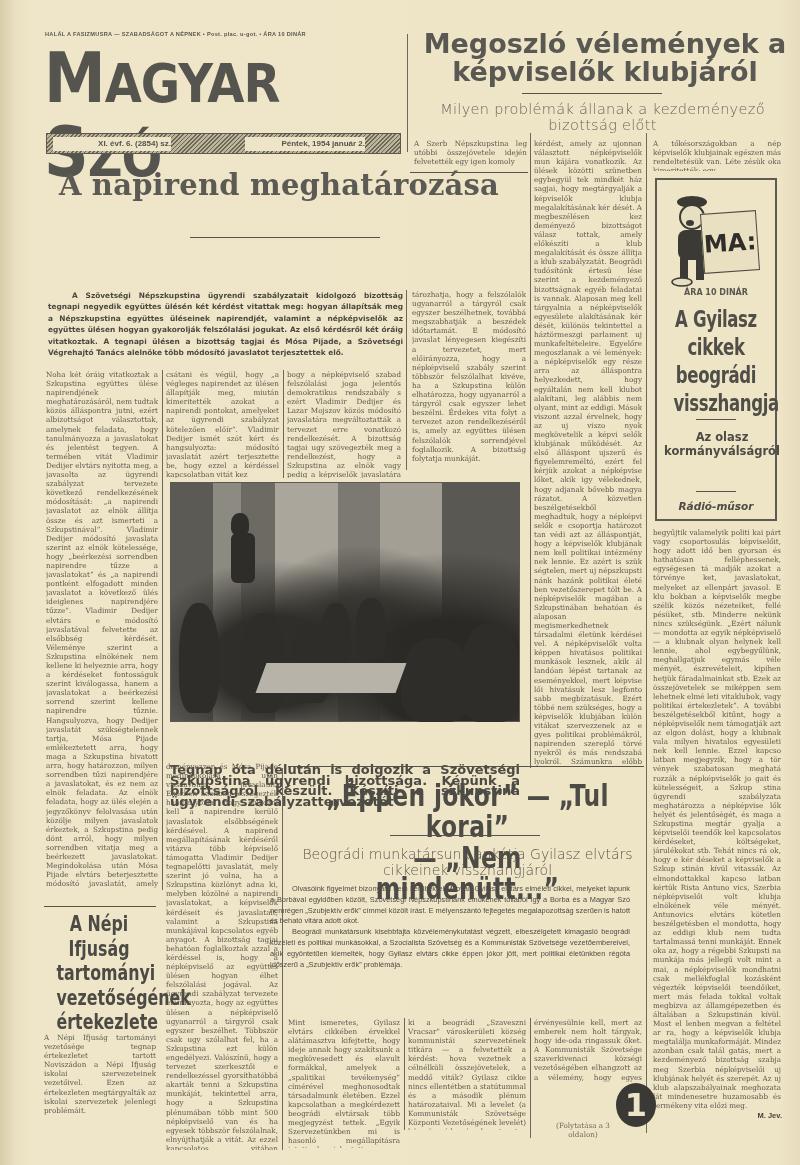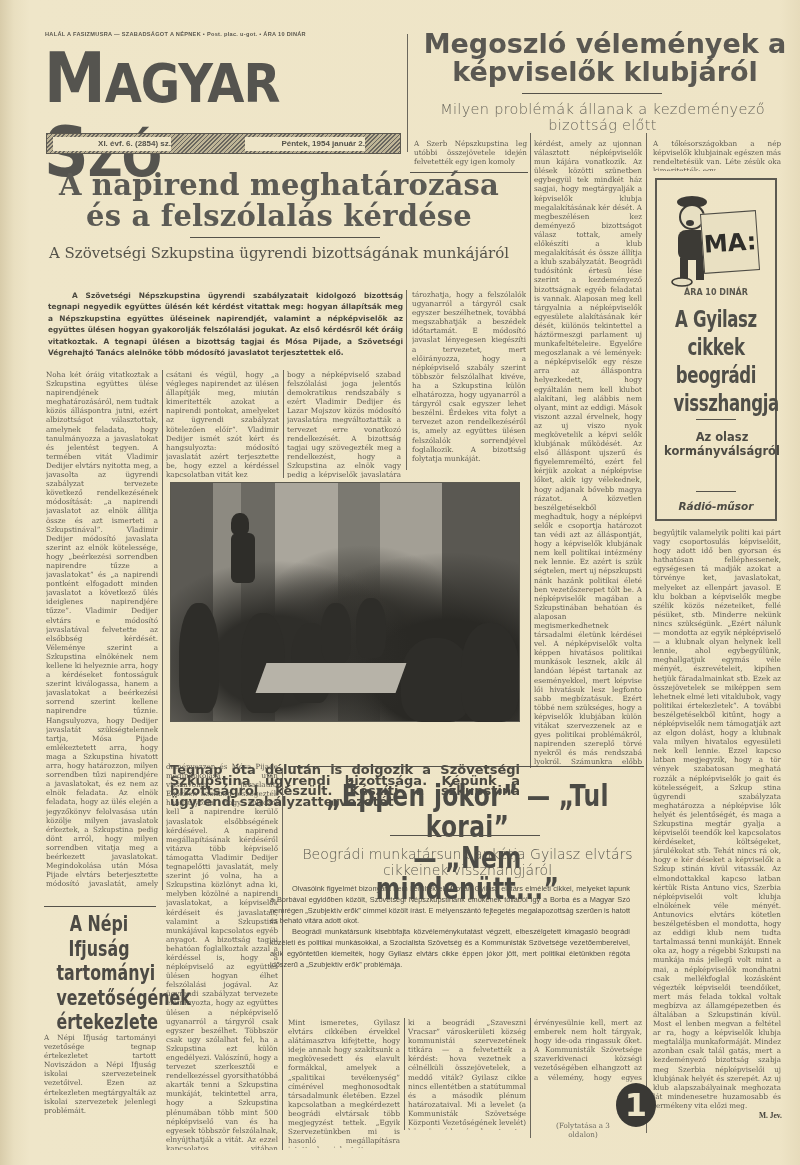--- a/index.html
+++ b/index.html
@@ -34,21 +34,21 @@
   .ad-radio { left: 657px; top: 500px; width: 118px; text-align: center; font-family: "DejaVu Sans", sans-serif; font-weight: bold; font-style: italic; font-size: 10.5px; color: #4d4b44; }
   .ma-sign { left: 702px; top: 212px; width: 56px; height: 60px; background: #e9e0c2; border: 1.5px solid #4e4c45; transform: rotate(-4deg); font-family: "DejaVu Sans", sans-serif; font-weight: bold; font-size: 24px; color: #2f2e2a; text-align: center; line-height: 60px; }
   .ma-man { left: 668px; top: 192px; width: 48px; height: 96px; }
   .mid-head { left: 285px; top: 780px; width: 365px; text-align: center; font-family: "DejaVu Sans", sans-serif; font-weight: bold; font-size: 30px; line-height: 31px; color: #4c4b45; transform: scaleX(0.78); transform-origin: center top; letter-spacing: 0.4px; }
   .mid-sub { left: 285px; top: 846px; width: 365px; text-align: center; font-family: "DejaVu Sans", sans-serif; font-weight: 300; font-size: 14px; line-height: 16px; color: #5a5850; }
   .mid-lead { left: 270px; top: 884px; width: 360px; font-family: Liberation Sans, sans-serif; font-size: 7.4px; line-height: 10.8px; color: #4e4c44; text-align: justify; text-indent: 22px; }
   .mid-lead p { margin: 0; text-indent: 22px; }
   .left-box-head { left: 40px; top: 912px; width: 118px; text-align: center; font-family: "DejaVu Sans", sans-serif; font-weight: bold; font-size: 22px; line-height: 24.5px; color: #4c4a44; transform: scaleX(0.72); transform-origin: center top; }
   .big1 { left: 616px; top: 1083px; width: 40px; height: 44px; border-radius: 50%; background: #3a3935; color: #ece4c7; text-align: center; font-family: "DejaVu Sans", sans-serif; font-weight: bold; font-size: 32px; line-height: 44px; }
   .cont { left: 420px; top: 1089px; width: 80px; text-align: center; font-size: 7.2px; line-height: 9px; color: #6d6a60; font-family: "DejaVu Serif", serif; margin-top: 32px; }
-  .sig { left: 712px; top: 1111px; width: 70px; text-align: right; font-size: 7.5px; font-weight: bold; color: #45433c; font-family: Liberation Serif, serif; }
+  .sig { left: 712px; top: 1111px; width: 70px; text-align: right; font-size: 7.5px; font-weight: bold; color: #45433c; font-family: Liberation Sans, sans-serif; }
 </style>
 </head>
 <body>
 
 <div class="page">
 
   <div class="abs strap">HALÁL A FASIZMUSRA — SZABADSÁGOT A NÉPNEK • Post. plac. u-got. • ÁRA 10 DINÁR</div>
   <div class="abs mast"><span>M</span><span class="sm">AGYAR </span><span>S</span><span class="sm">ZÓ</span></div>
   <div class="abs dateband">
     <span style="left:6px;width:118px;">XI. évf. 6. (2854) sz.</span>
@@ -82,24 +82,22 @@
   <div class="hrule" style="left:696px;top:419px;width:40px;"></div>
   <div class="abs ad-sub">Az olasz kormányválságról</div>
   <div class="hrule" style="left:696px;top:491px;width:40px;"></div>
   <div class="abs ad-radio">Rádió-műsor</div>
 
   <div class="col" style="left:653px;top:528px;width:128px;height:583px;">begyűjtik valamelyik politi kai párt vagy csoportosulás képviselőit, hogy adott idő ben gyorsan és hathatósan felléphessenek, egységesen tá madják azokat a törvénye ket, javaslatokat, melyeket az ellenpárt javasol. E klu bokban a képviselők megbe szélik közös nézeteiket, fellé pésüket, stb. Minderre nekünk nincs szükségünk. „Ezért nálunk — mondotta az egyik népképviselő — a klubnak olyan helynek kell lennie, ahol egybegyűlünk, meghallgatjuk egymás véle ményét, észrevételeit, kipihen hetjük fáradalmainkat stb. Ezek az összejövetelek se miképpen sem lehetnek elmé leti vitaklubok, vagy politikai értekezletek”. A további beszélgetésekből kitűnt, hogy a népképviselők nem támogatják azt az elgon dolást, hogy a klubnak vala milyen hivatalos egyesületi nek kell lennie. Ezzel kapcso latban megjegyzik, hogy a tör vények szabatosan meghatá rozzák a népképviselők jo gait és kötelességeit, a Szkup stina ügyrendi szabályzata meghatározza a népképvise lők helyét és jelentőségét, és maga a Szkupstina megtár gyalja a képviselői teendők kel kapcsolatos kérdéseket, költségeket, járulékokat stb. Tehát nincs rá ok, hogy e kér déseket a képviselők a Szkup stinán kívül vitassák. Az elmondottakkal kapcso latban kértük Rista Antuno vics, Szerbia népképviselői volt klubja elnökének véle ményét. Antunovics elvtárs kötetlen beszélgetésben el mondotta, hogy az eddigi klub nem tudta tartalmassá tenni munkáját. Ennek oka az, hogy a régebbi Szkupsti na munkája más jellegű volt mint a mai, a népképviselők mondhatni csak mellékfoglal kozásként végezték képviselői teendőiket, mert más felada tokkal voltak megbízva az államgépezetben és általában a Szkupstinán kívül. Most el lenben megvan a feltétel ar ra, hogy a képviselők klubja megtalálja munkaformáját. Mindez azonban csak talál gatás, mert a kezdeményező bizottság szabja meg Szerbia népképviselői uj klubjának helyét és szerepét. Az uj klub alapszabályainak meghozata lát mindenesetre huzamosabb és termékeny vita előzi meg.</div>
   <div class="abs sig">M. Jev.</div>
 
   <div class="abs main-head">
     <div>A napirend meghatározása</div>
-    <div>és a felszólalás kérdése</div>
   </div>
   <div class="hrule" style="left:190px;top:237px;width:190px;"></div>
-  <div class="abs main-sub">A Szövetségi Szkupstina ügyrendi bizottságának munkájáról</div>
   <div class="abs lead">A Szövetségi Népszkupstina ügyrendi szabályzatait kidolgozó bizottság tegnapi negyedik együttes ülésén két kérdést vitattak meg: hogyan állapítsák meg a Népszkupstina együttes üléseinek napirendjét, valamint a népképviselők az együttes ülésen hogyan gyakorolják felszólalási jogukat. Az első kérdésről két óráig vitatkoztak. A tegnapi ülésen a bizottság tagjai és Mósa Pijade, a Szövetségi Végrehajtó Tanács alelnöke több módosító javaslatot terjesztettek elő.</div>
   <div class="vrule" style="left:406px;top:290px;height:180px;"></div>
   <div class="col" style="left:412px;top:290px;width:114px;height:180px;">tározhatja, hogy a felszólalók ugyanarról a tárgyról csak egyszer beszélhetnek, továbbá megszabhatják a beszédek időtartamát. E módosító javaslat lényegesen kiegészíti a tervezetet, mert előirányozza, hogy a népképviselő szabály szerint többször felszólalhat kivéve, ha a Szkupstina külön elhatározza, hogy ugyanarról a tárgyról csak egyszer lehet beszélni. Érdekes vita folyt a tervezet azon rendelkezéséről is, amely az együttes ülésen felszólalók sorrendjével foglalkozik. A bizottság folytatja munkáját.</div>
 
   <div class="col" style="left:46px;top:370px;width:112px;height:518px;">Noha két óráig vitatkoztak a Szkupstina együttes ülése napirendjének meghatározásáról, nem tudtak közös álláspontra jutni, ezért albizottságot választottak, amelynek feladata, hogy tanulmányozza a javaslatokat és jelentést tegyen. A termében vitát Vladimir Dedijer elvtárs nyitotta meg, a javasolta az ügyrendi szabályzat tervezete következő rendelkezésének módosítását: „a napirendi javaslatot az elnök állítja össze és azt ismerteti a Szkupstinával”. Vladimir Dedijer módosító javaslata szerint az elnök kötelessége, hogy „beérkezési sorrendben napirendre tűzze a javaslatokat” és „a napirendi pontként elfogadott minden javaslatot a következő ülés ideiglenes napirendjére tűzze”. Vladimir Dedijer elvtárs e módosító javaslatával felvetette az elsőbbség kérdését. Véleménye szerint a Szkupstina elnökének nem kellene ki helyeznie arra, hogy a kérdéseket fontosságuk szerint kiválogassa, hanem a javaslatokat a beérkezési sorrend szerint kellene napirendre tűznie. Hangsulyozva, hogy Dedijer javaslatát szükségtelennek tartja, Mósa Pijade emlékeztetett arra, hogy maga a Szkupstina hivatott arra, hogy határozzon, milyen sorrendben tűzi napirendjére a javaslatokat, és ez nem az elnök feladata. Az elnök feladata, hogy az ülés elején a jegyzőkönyv felolvasása után közölje milyen javaslatok érkeztek, a Szkupstina pedig dönt arról, hogy milyen sorrendben vitatja meg a beérkezett javaslatokat. Megindokolása után Mósa Pijade elvtárs beterjesztette módosító javaslatát, amely egyebek között előirányozza, hogy az elnök „előkészíti a napirendi javaslatot” továbbá a javaslatot legalább egy órával az ülés előtt ki kell nyomtatni és a népképviselők rendelkezésére kell bo-</div>
   <div class="vrule" style="left:162px;top:370px;height:520px;"></div>
   <div class="col" style="left:166px;top:370px;width:113px;height:108px;">csátani és végül, hogy „a végleges napirendet az ülésen állapítják meg, miután kimeritették azokat a napirendi pontokat, amelyeket az ügyrendi szabályzat kötelezően előír”. Vladimir Dedijer ismét szót kért és hangsulyozta: módosító javaslatát azért terjesztette be, hogy ezzel a kérdéssel kapcsolatban vitát kez</div>
   <div class="vrule" style="left:283px;top:370px;height:108px;"></div>
   <div class="col" style="left:287px;top:370px;width:114px;height:108px;">bogy a népképviselő szabad felszólalási joga jelentős demokratikus rendszabály s ezért Vladimir Dedijer és Lazar Mojszov közös módosító javaslatára megváltoztatták a tervezet erre vonatkozó rendelkezését. A bizottság tagjai ugy szövegezték meg a rendelkezést, hogy a Szkupstina az elnök vagy pedig a képviselők javaslatára elha-</div>
 

